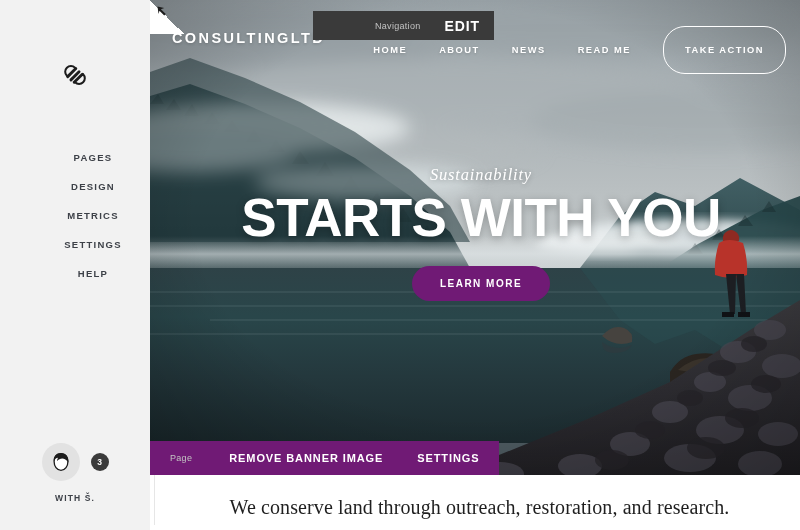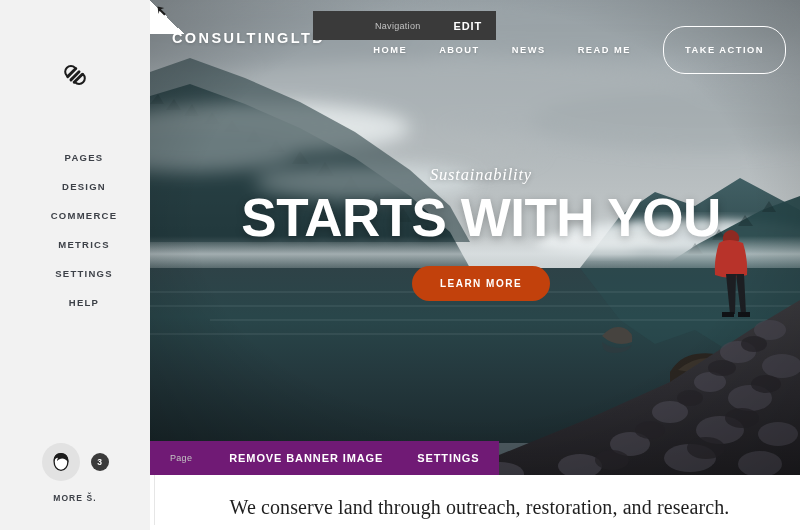--- a/index.html
+++ b/index.html
@@ -36,21 +36,21 @@
     width: 150px;
     display: flex;
     justify-content: center;
   }
 
   #brand-logo svg { display: block; }
 
   #sidebar-nav {
     position: absolute;
     top: 143px;
-    left: 3px;
+    left: 12px;
     width: 162px;
   }
 
   .nav-item {
     height: 29px;
     line-height: 29px;
     text-align: center;
     font-size: 9.5px;
     letter-spacing: 1.25px;
     color: #3d4148;
@@ -210,26 +210,25 @@
     color: #c3c3c3;
     font-size: 9px;
     letter-spacing: .3px;
     margin-right: 24px;
     white-space: nowrap;
     padding-left: 48px;
   }
 
   #nav-edit-action {
     color: #ffffff;
-    font-size: 11px;
+    font-size: 14px;
     font-weight: bold;
     letter-spacing: .9px;
     white-space: nowrap;
     cursor: pointer;
-    margin-left: 9px;
   }
 
   
   #corner-widget {
     position: absolute;
     left: 0; top: 0;
     width: 34px;
     height: 34px;
     z-index: 12;
     cursor: pointer;
@@ -279,21 +278,21 @@
     font-size: 53px;
     font-weight: bold;
     letter-spacing: -0.5px;
     line-height: 1.03;
     text-shadow: 0 2px 8px rgba(0,0,0,.25);
     white-space: nowrap;
   }
 
   #hero-cta {
     margin-top: 20px;
-    background: #c2410c;
+    background: #701a75;
     color: #ffffff;
     border: none;
     border-radius: 20px;
     font-size: 10px;
     font-weight: bold;
     letter-spacing: 1.5px;
     padding: 12px 28px;
     cursor: pointer;
     pointer-events: auto;
     font-family: "Liberation Sans", sans-serif;
@@ -369,37 +368,36 @@
           <path d="M30 50 L50 30"></path>
         </g>
         <path d="M12 34 a14 14 0 0 1 20 -20" fill="none" stroke="#1c1c1c" stroke-width="5" stroke-linecap="round"></path>
         <path d="M32 50 a14 14 0 0 0 20 -20" fill="none" stroke="#1c1c1c" stroke-width="5" stroke-linecap="round"></path>
       </svg>
     </div>
 
     <nav id="sidebar-nav">
       <div class="nav-item">PAGES</div>
       <div class="nav-item">DESIGN</div>
-      <div class="nav-item">COMMERCE</div>
       <div class="nav-item">METRICS</div>
       <div class="nav-item">SETTINGS</div>
       <div class="nav-item">HELP</div>
     </nav>
 
     <div id="sidebar-account">
       <div id="account-row">
         <div id="avatar">
           <svg width="24" height="24" viewBox="0 0 40 40" aria-hidden="true">
             <path d="M20 6 C12.5 6 8.5 12 8.5 19 C8.5 27 13 34 20 34 C27 34 31.5 27 31.5 19 C31.5 12 27.5 6 20 6 Z" fill="#ffffff" stroke="#1c1c1c" stroke-width="2.2"></path>
             <path d="M20 5 C12 5 7.5 10.5 7.8 18.5 C9.5 15 12 13.2 15 13 C13.8 15 13.4 16.6 13.4 18.6 C16.5 14.6 22.5 13 26.6 15.5 C29.2 17 30.8 18.8 32.2 21 C33.2 12 28.5 5 20 5 Z" fill="#1c1c1c"></path>
           </svg>
         </div>
         <div id="notif-badge">3</div>
       </div>
-      <div id="account-name">MORE Š.</div>
+      <div id="account-name">WITH Š.</div>
     </div>
 
   </aside>
 
   <main id="canvas">
 
     <section id="hero">
 
       <svg id="hero-photo" viewBox="0 0 650 475" preserveAspectRatio="none" aria-hidden="true">
         <defs>

